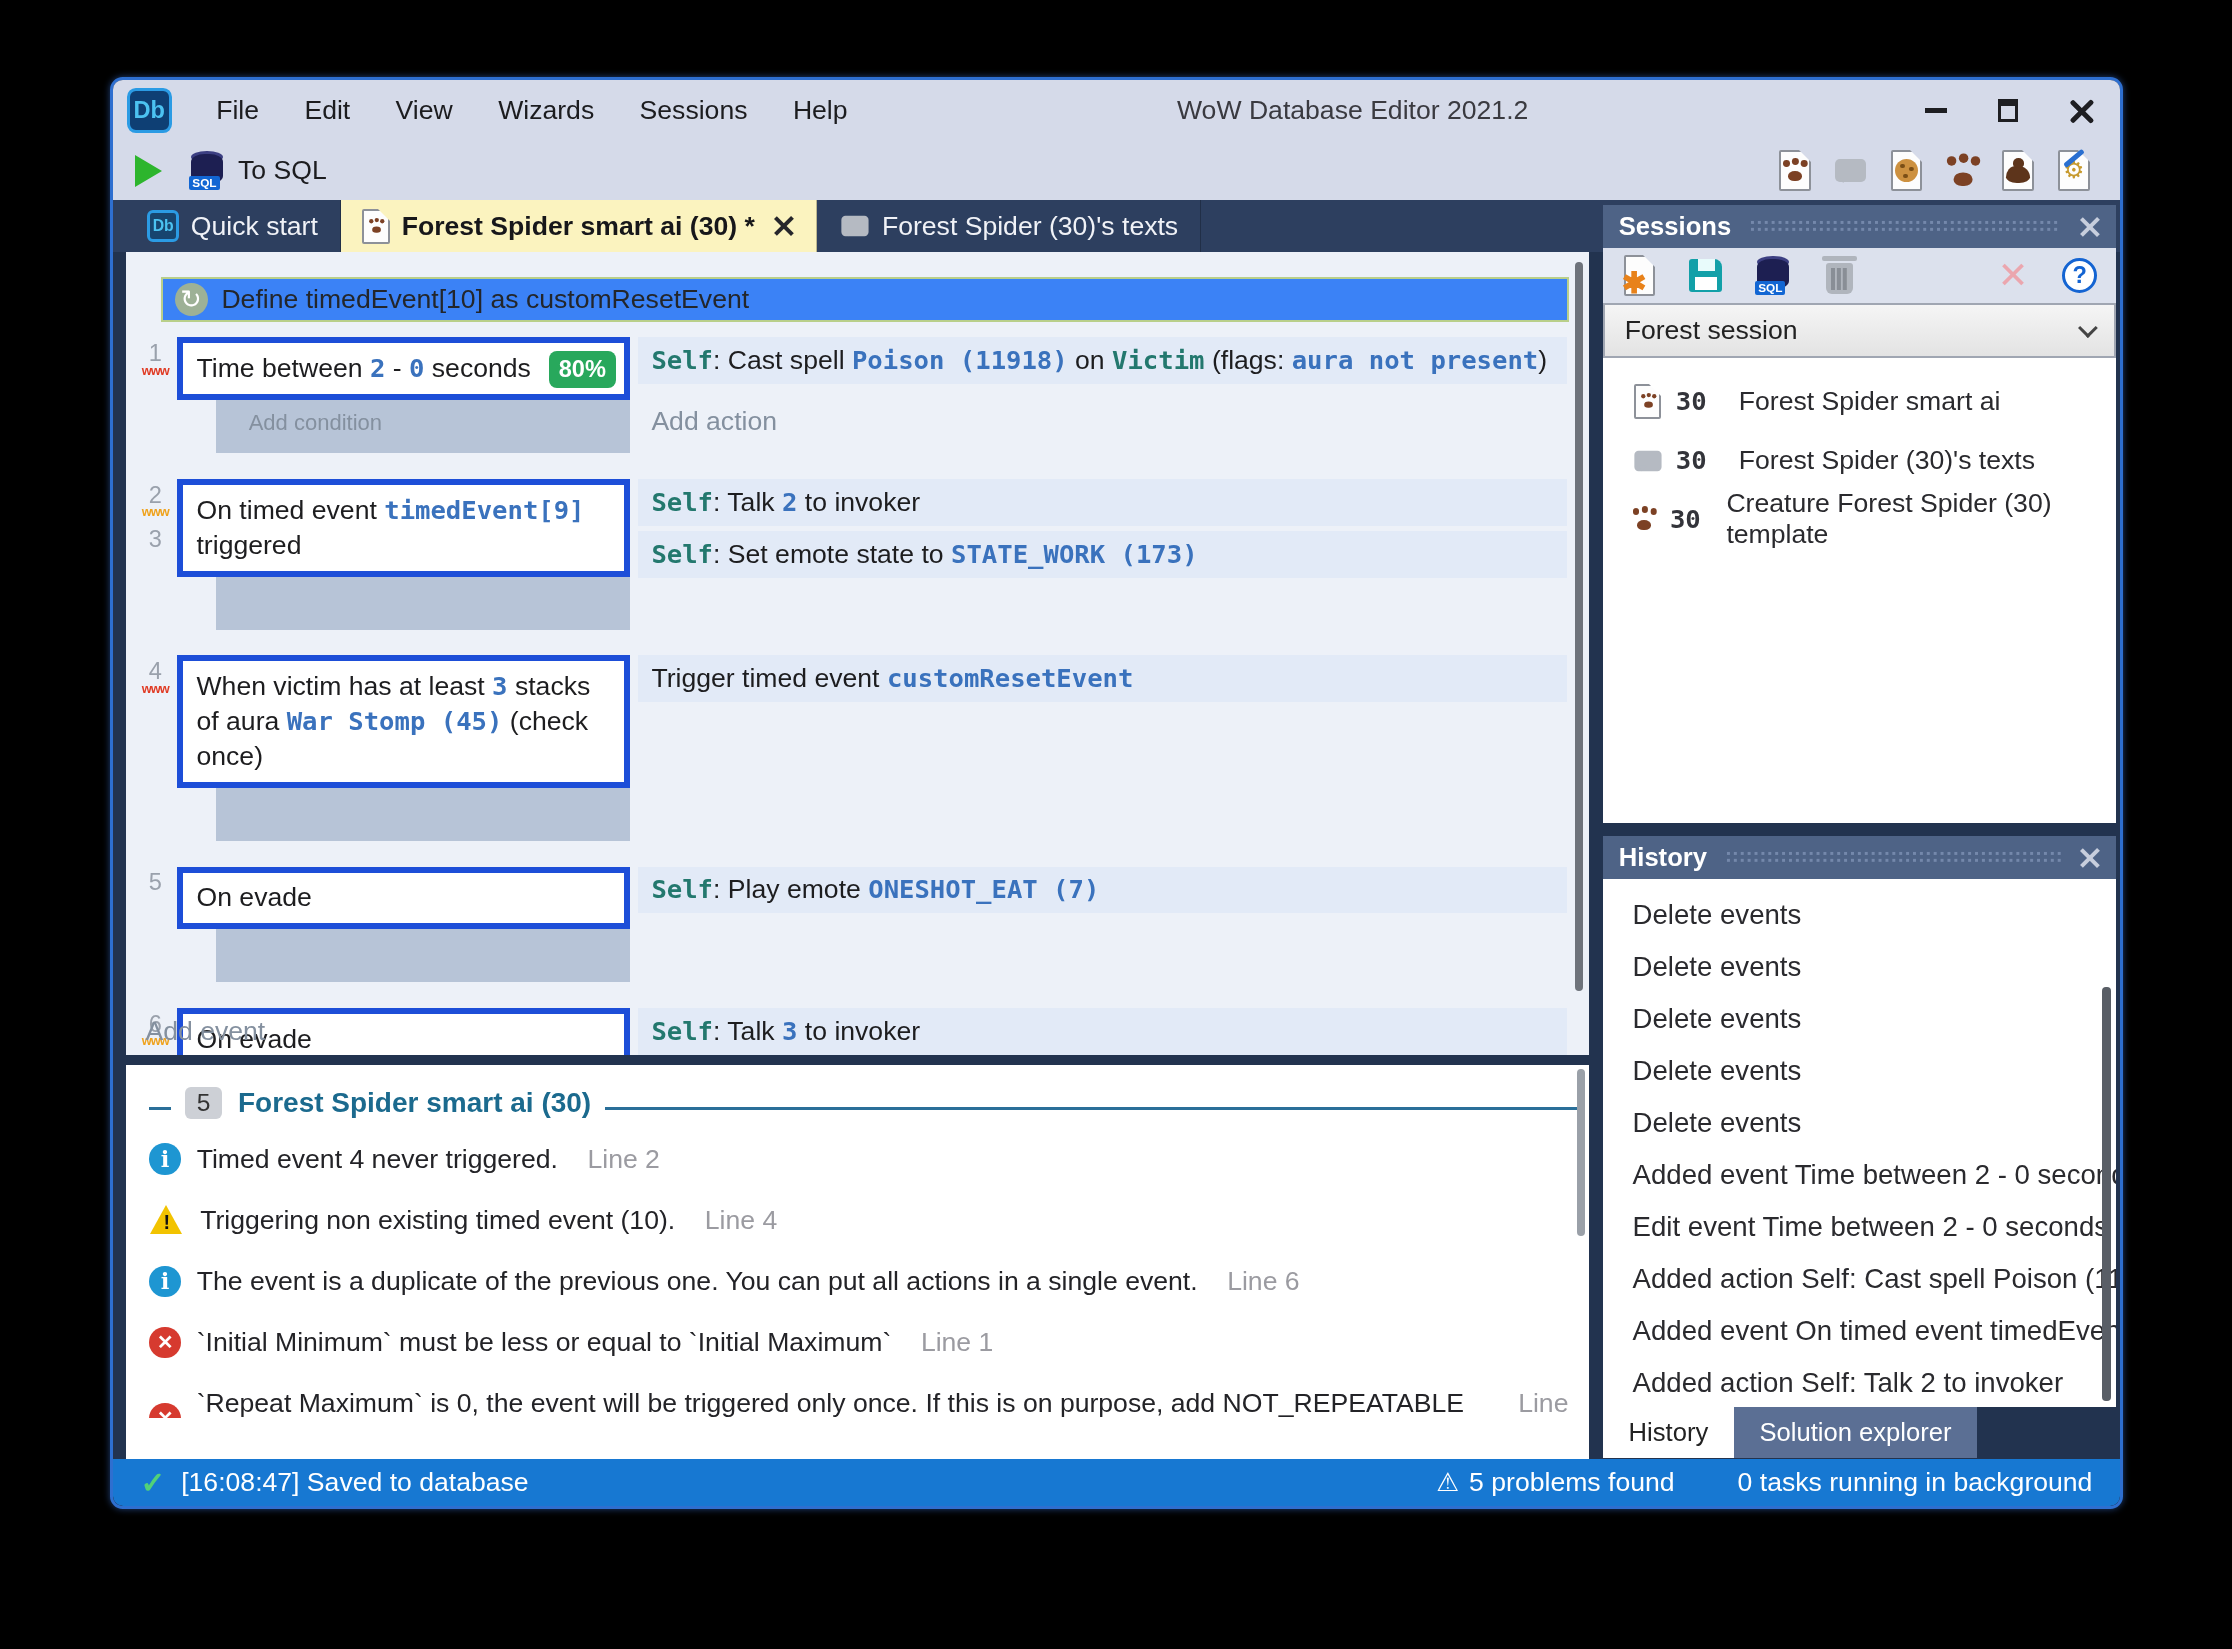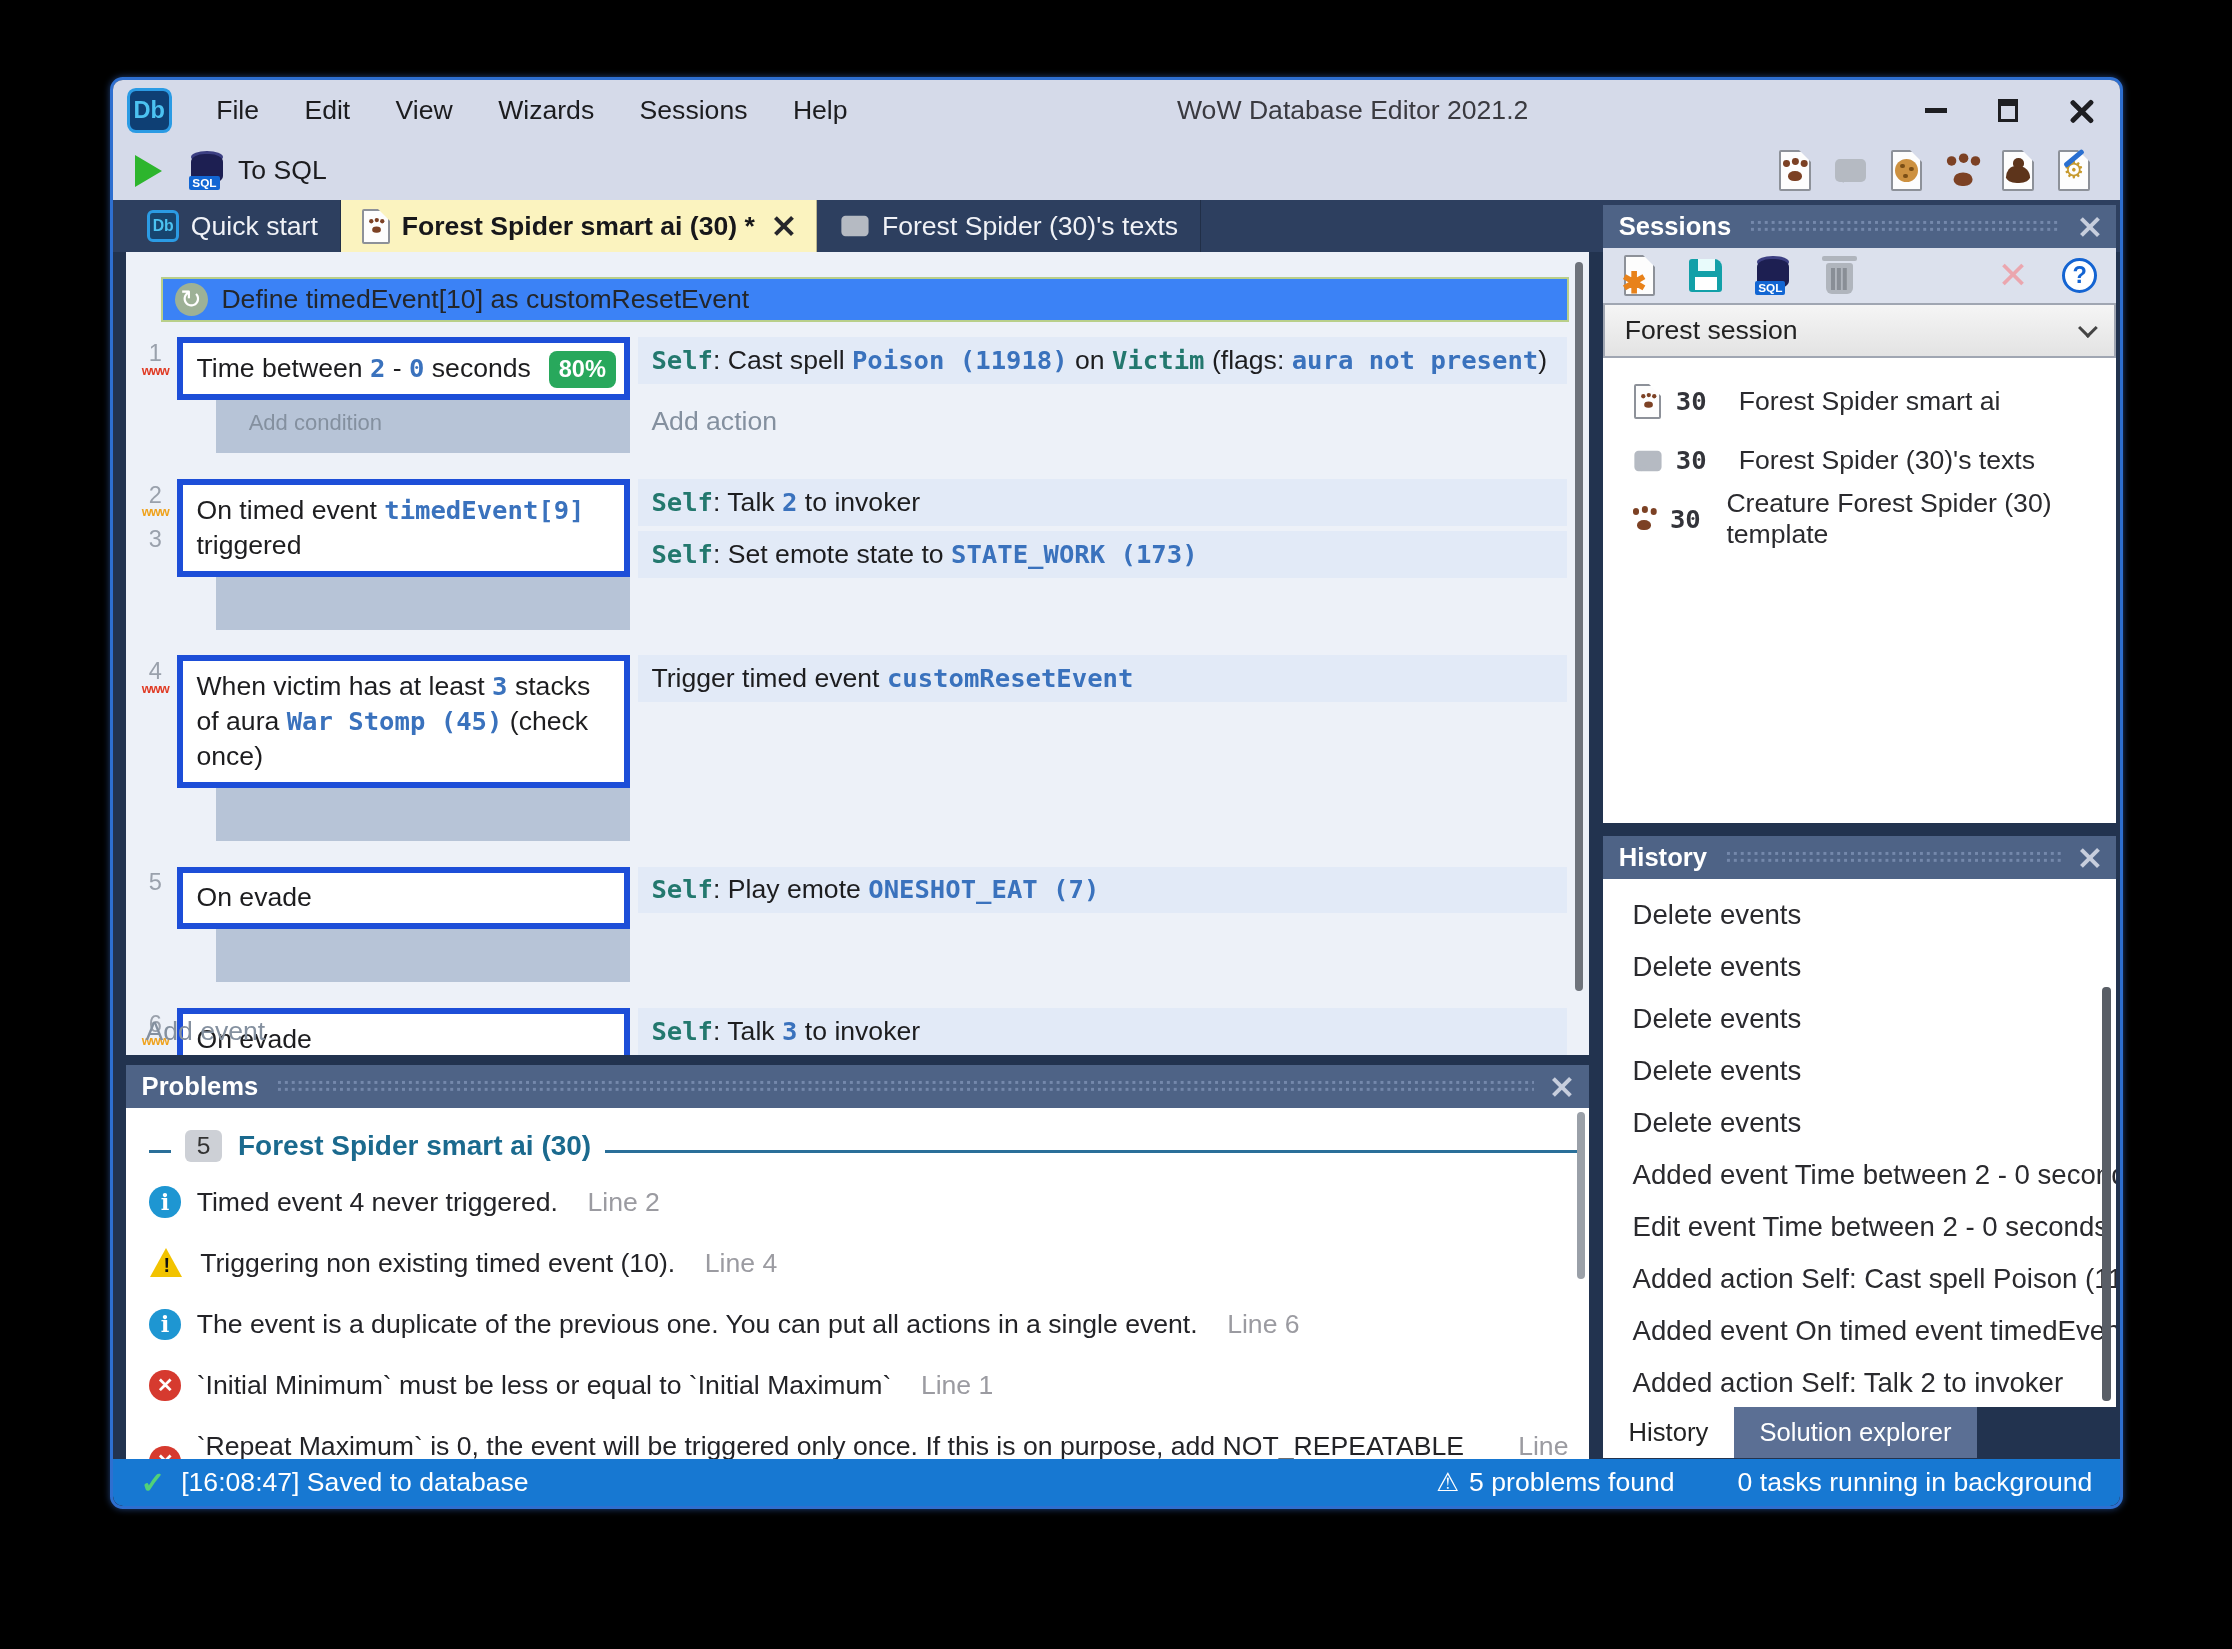--- a/index.html
+++ b/index.html
@@ -327,25 +327,20 @@
           <div class="acts">
             <div class="actbar"><span class="seg-kw">Self</span><span>: Talk </span><span class="seg-m">3</span><span> to invoker</span></div>
           </div>
         </div>
       </div>
     <div class="addevent">Add event</div>
     <div class="vthumb ed-thumb"></div>
   </div>
 
   <div class="problems">
-    <div class="phead">
-      <span class="ptitle">Problems</span>
-      <span class="dots"></span>
-      <span class="pclose"></span>
-    </div>
     <div class="pbody">
       <div class="pgroup">
         <div class="rule"></div>
         <div class="inner">
           <span class="gbadge">5</span>
           <span class="gtitle">Forest Spider smart ai (30)</span>
         </div>
       </div>
       <div id="problem-items">
           <div class="pitem">

